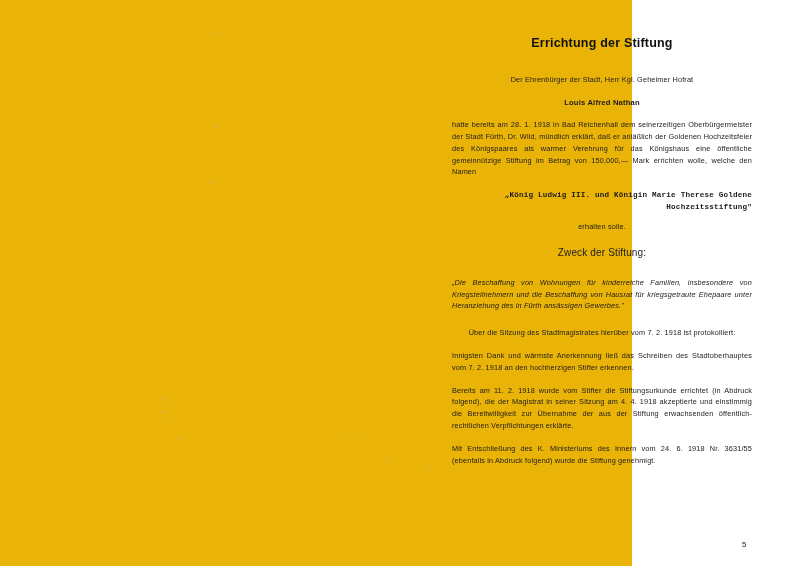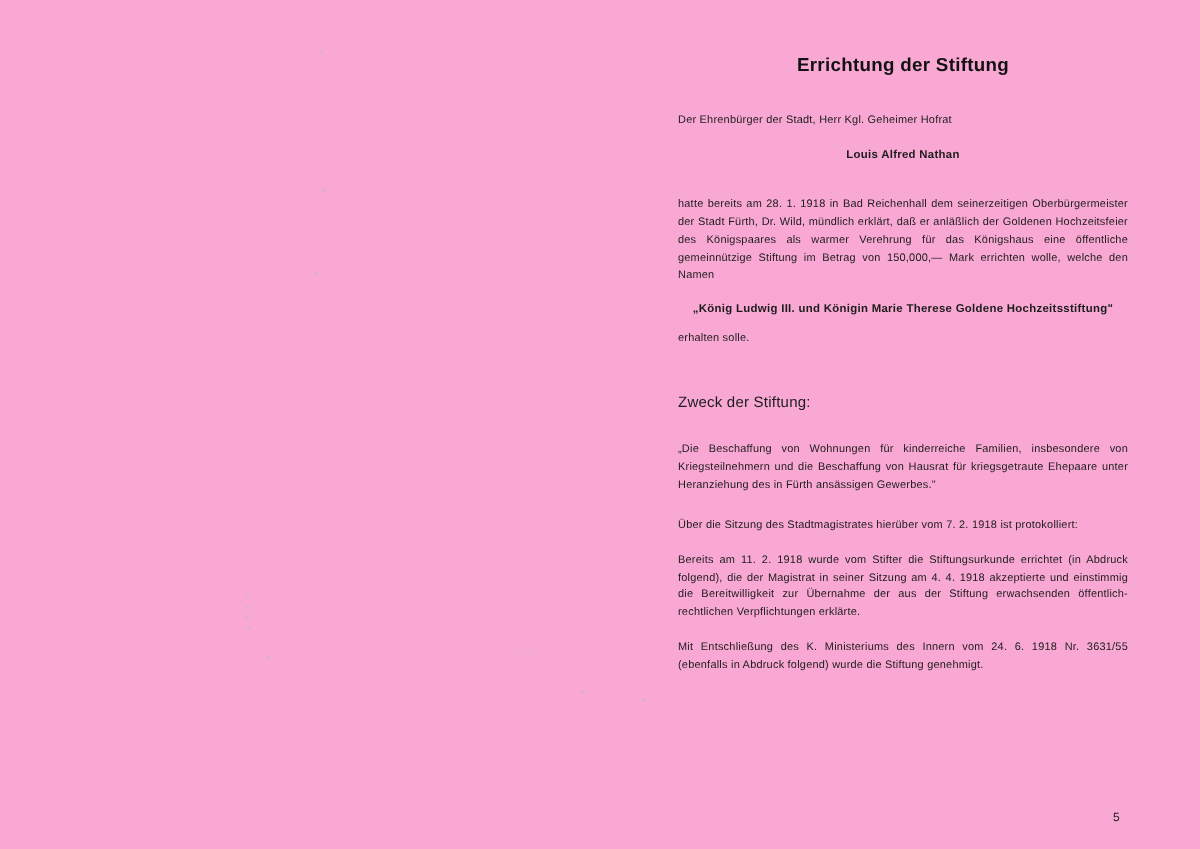--- a/index.html
+++ b/index.html
@@ -12,23 +12,23 @@
     height: 566px;
     font-family: "Liberation Sans", sans-serif;
     color: #1a1a1a;
     position: relative;
     overflow: hidden;
   }
   .page {
     position: absolute;
     left: 0;
     top: 0;
-    width: 800px;
+    width: 632px;
     height: 566px;
-    background: #f9a8d4;
+    background: #eab308;
   }
   
   .speck {
     position: absolute;
     background: #b9b9b9;
     border-radius: 50%;
     opacity: 0.55;
   }
   .text-col {
     position: absolute;
@@ -45,42 +45,44 @@
     color: #111;
   }
   p {
     margin: 0 0 11px 0;
     font-size: 7.3px;
     line-height: 1.62;
     text-align: justify;
     color: #1c1c1c;
     letter-spacing: 0.15px;
   }
-  p.nojust { text-align: left; }
+  p.nojust { text-align: center; }
   .center {
     text-align: center;
     font-weight: bold;
     font-size: 7.6px;
-    margin-bottom: 21px;
+    margin-bottom: 10px;
     letter-spacing: 0.2px;
   }
   .quote-title {
-    text-align: center;
+    text-align: right;
     font-weight: bold;
     font-size: 7.6px;
     margin: 0 0 7px 0;
     letter-spacing: 0.2px;
+    font-family: Liberation Mono, monospace;
   }
-  .gap-lg { margin-bottom: 30px; }
+  .gap-lg { margin-bottom: 12px; }
   .block-quote {
     font-size: 7.3px;
     line-height: 1.62;
     text-align: justify;
     margin: 16px 0 15px 0;
     letter-spacing: 0.15px;
+    font-style: italic;
   }
   .page-number {
     position: absolute;
     left: 742px;
     top: 540px;
     font-size: 8px;
     color: #222;
   }
   .subhead {
     font-size: 10px;
@@ -121,20 +123,21 @@
 
     <p class="subhead nojust">Zweck der Stiftung:</p>
 
     <p class="block-quote">„Die Beschaffung von Wohnungen für kinderreiche Familien, insbesondere von Kriegsteilnehmern und die Beschaffung von Hausrat für kriegsgetraute Ehepaare unter Heranziehung des in Fürth ansässigen Gewerbes."</p>
 
     <p class="nojust">Über die Sitzung des Stadtmagistrates hierüber vom 7. 2. 1918 ist protokolliert:</p>
 
 
 
 
+    <p>Innigsten Dank und wärmste Anerkennung ließ das Schreiben des Stadtoberhauptes vom 7. 2. 1918 an den hochherzigen Stifter erkennen.</p>
 
     <p>Bereits am 11. 2. 1918 wurde vom Stifter die Stiftungsurkunde errichtet (in Abdruck folgend), die der Magistrat in seiner Sitzung am 4. 4. 1918 akzeptierte und einstimmig die Bereitwilligkeit zur Übernahme der aus der Stiftung erwachsenden öffentlich-rechtlichen Verpflichtungen erklärte.</p>
 
     <p>Mit Entschließung des K. Ministeriums des Innern vom 24. 6. 1918 Nr. 3631/55 (ebenfalls in Abdruck folgend) wurde die Stiftung genehmigt.</p>
 
   </div>
 
   <div class="page-number">5</div>
 
 </div>

